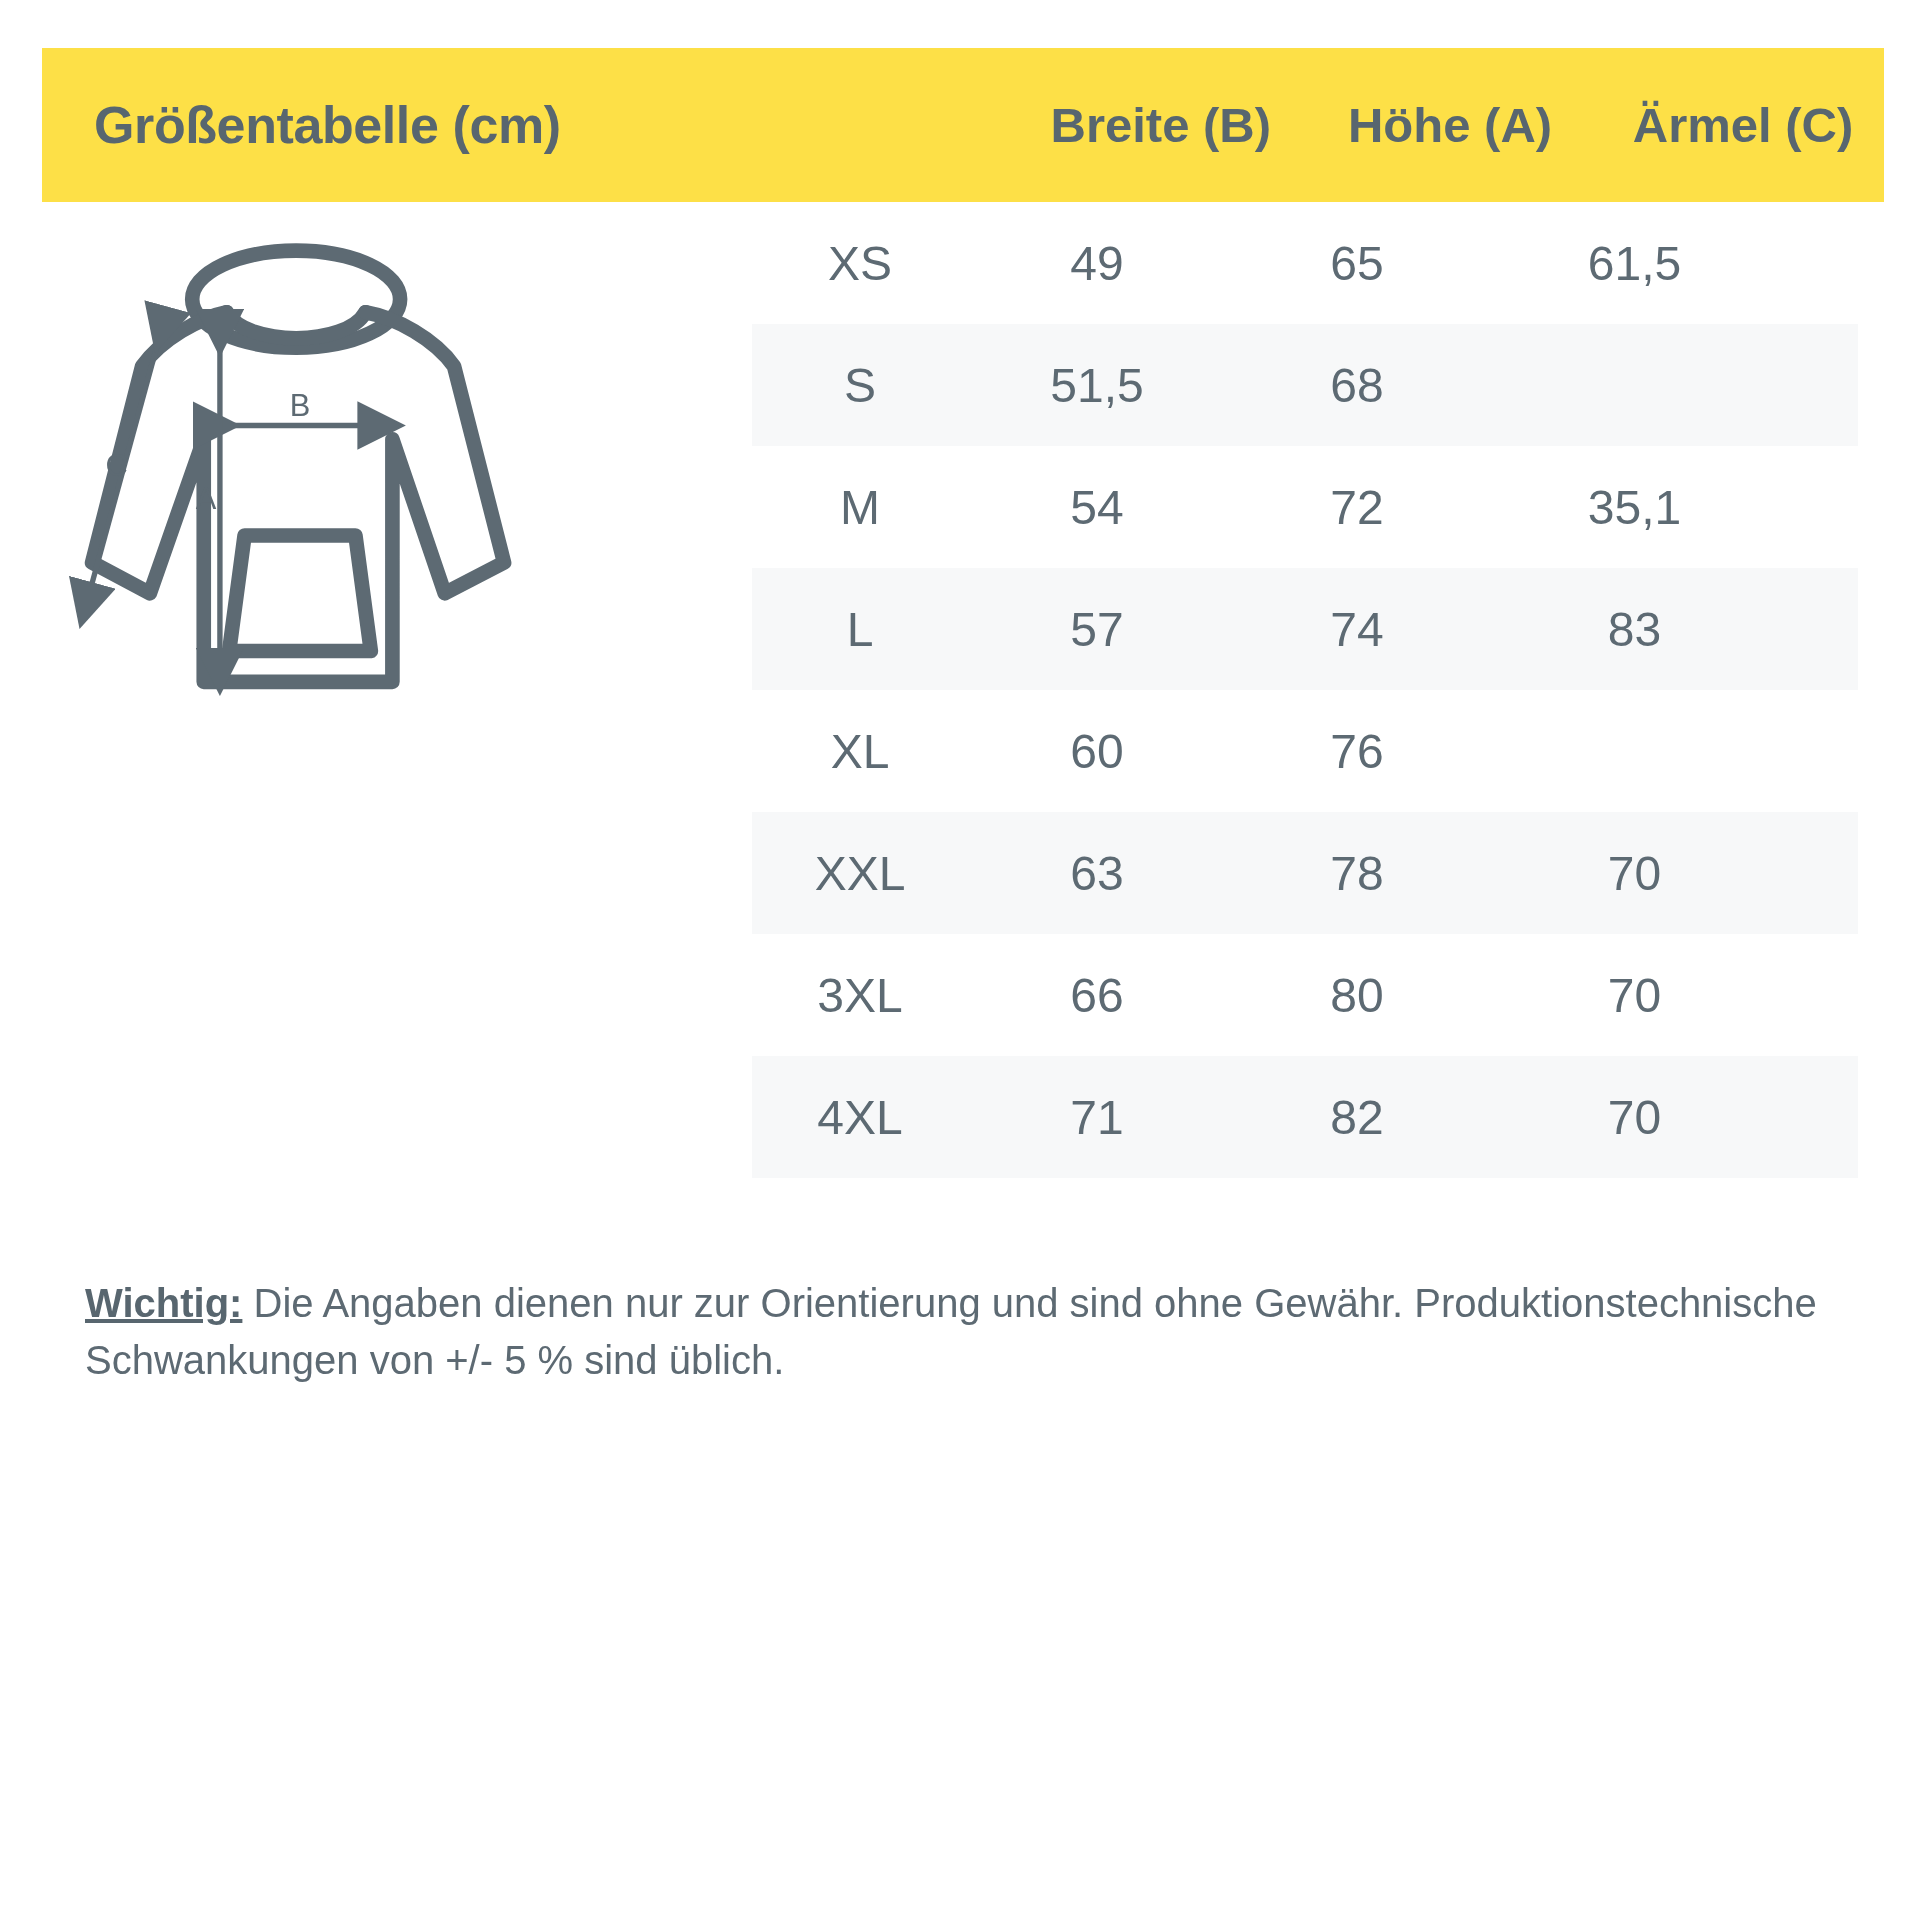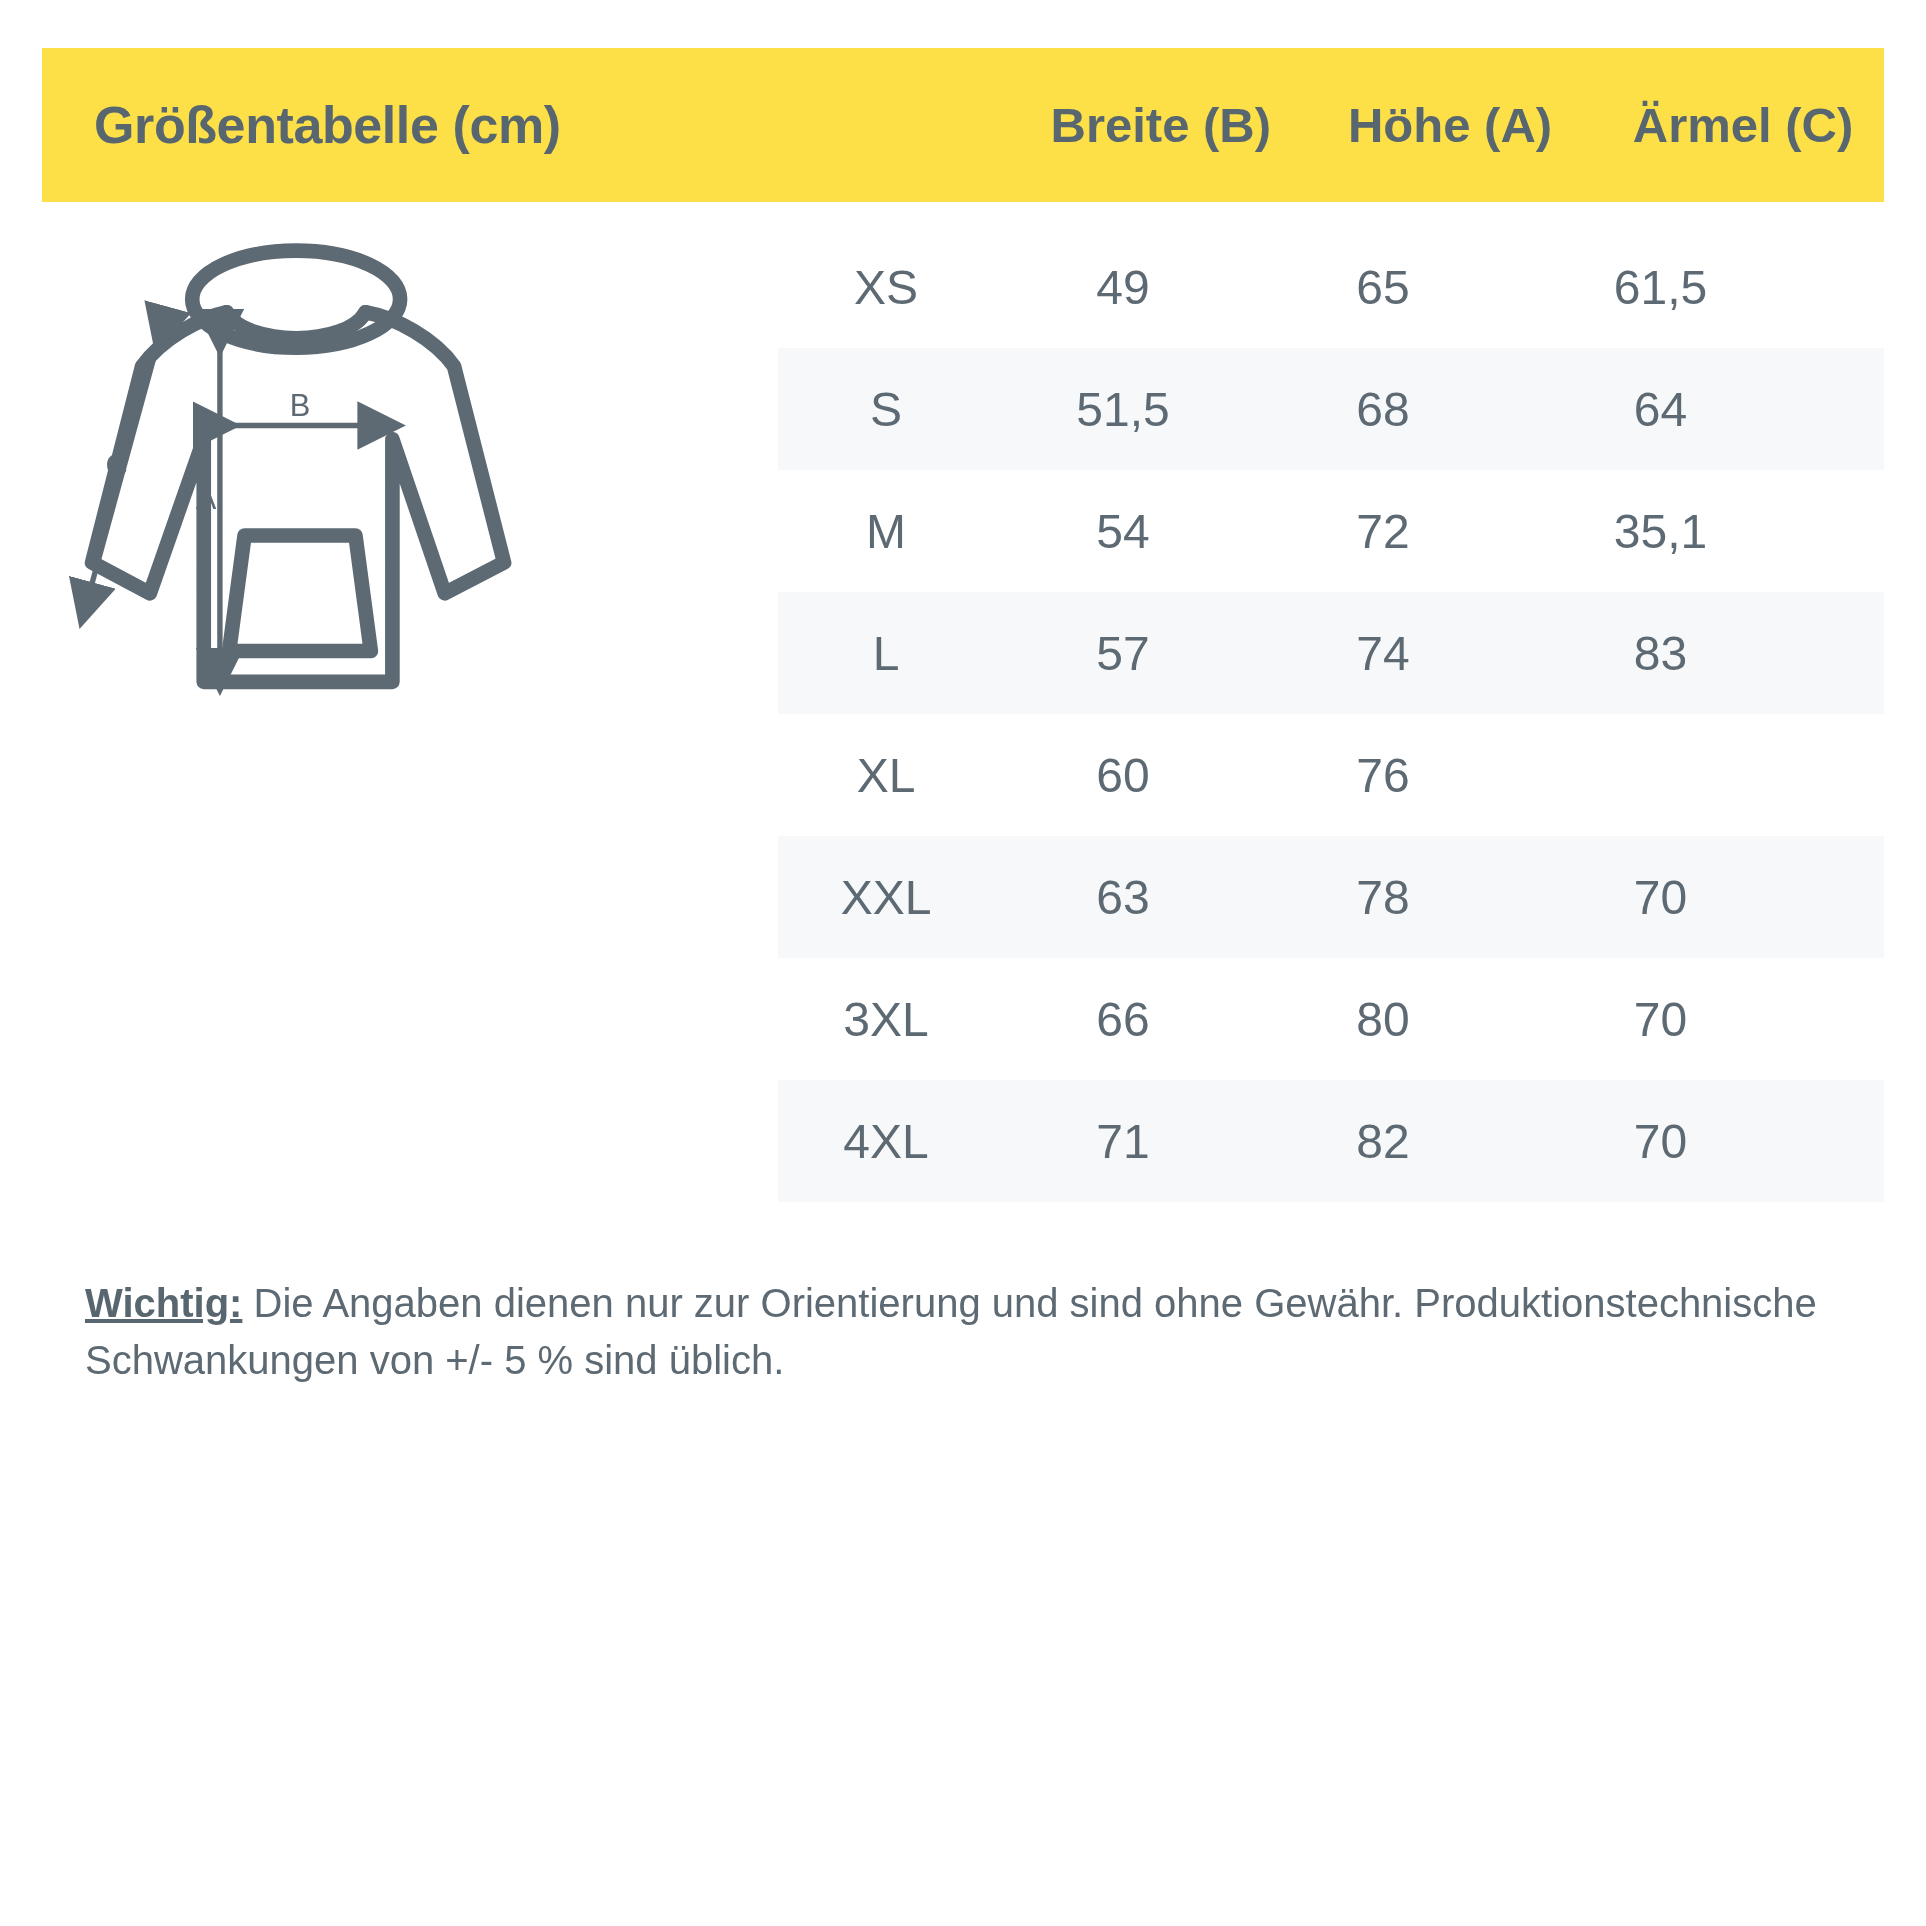--- a/index.html
+++ b/index.html
@@ -62,24 +62,23 @@
     white-space: nowrap;
   }
   .header-col.size { width: 185px; text-align: center; }
   .header-col.b { width: 285px; }
   .header-col.a { width: 262px; }
   .header-col.c { width: 293px; }
 
   
   .table {
     position: absolute;
-    left: 778px;
+    left: 752px;
     top: 202px;
     width: 1106px;
-    margin-top: 24px;
   }
   .row {
     display: flex;
     align-items: center;
     height: 122px;
   }
   .row.alt { background: #f7f8f9; }
   .cell {
     font-size: 48px;
     color: #5d6a73;
@@ -185,21 +184,20 @@
       <div class="cell size">XS</div>
       <div class="cell val-b">49</div>
       <div class="cell val-a">65</div>
       <div class="cell val-c">61,5</div>
     </div>
 
     <div class="row alt">
       <div class="cell size">S</div>
       <div class="cell val-b">51,5</div>
       <div class="cell val-a">68</div>
-      <div class="cell val-c">64</div>
     </div>
 
     <div class="row">
       <div class="cell size">M</div>
       <div class="cell val-b">54</div>
       <div class="cell val-a">72</div>
       <div class="cell val-c">35,1</div>
     </div>
 
     <div class="row alt">

